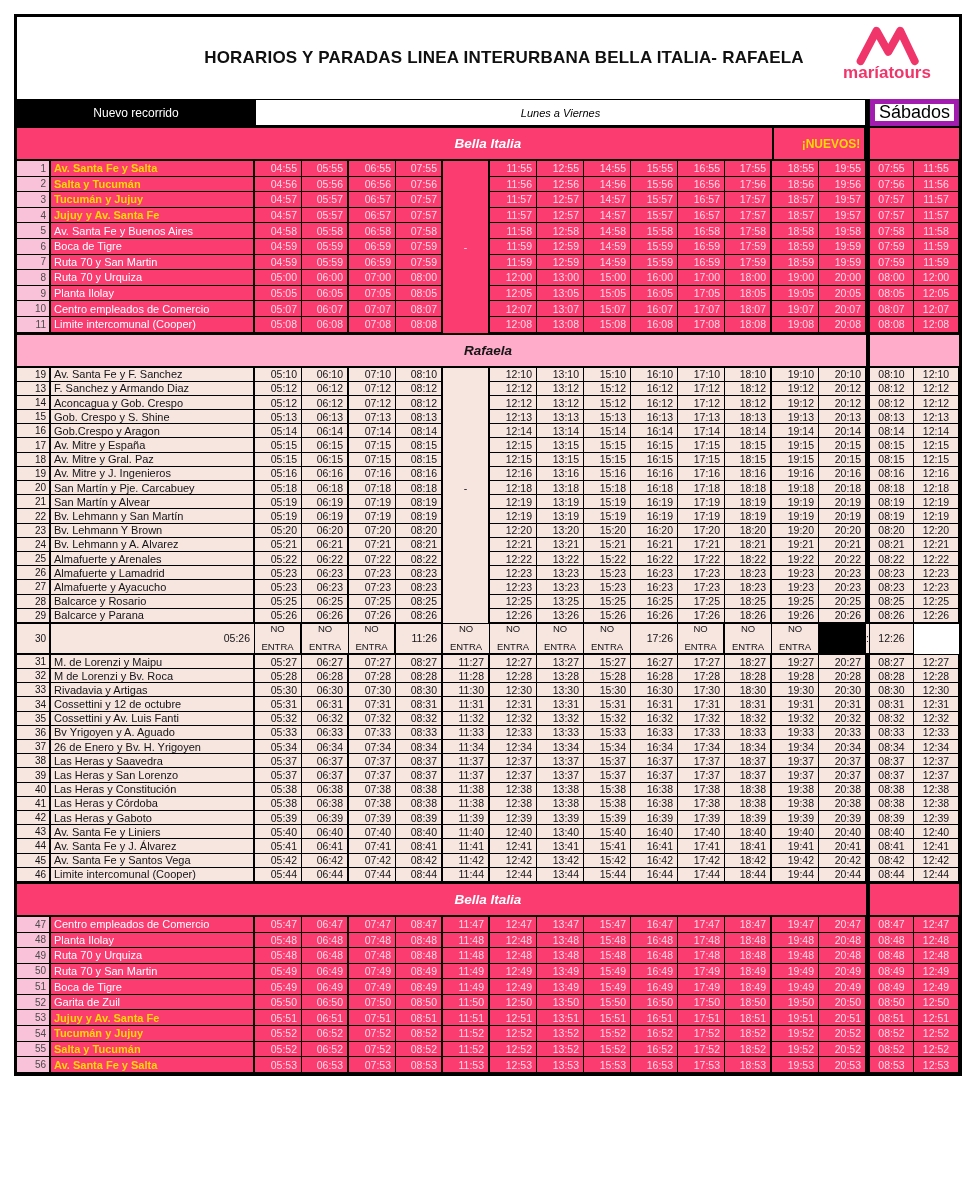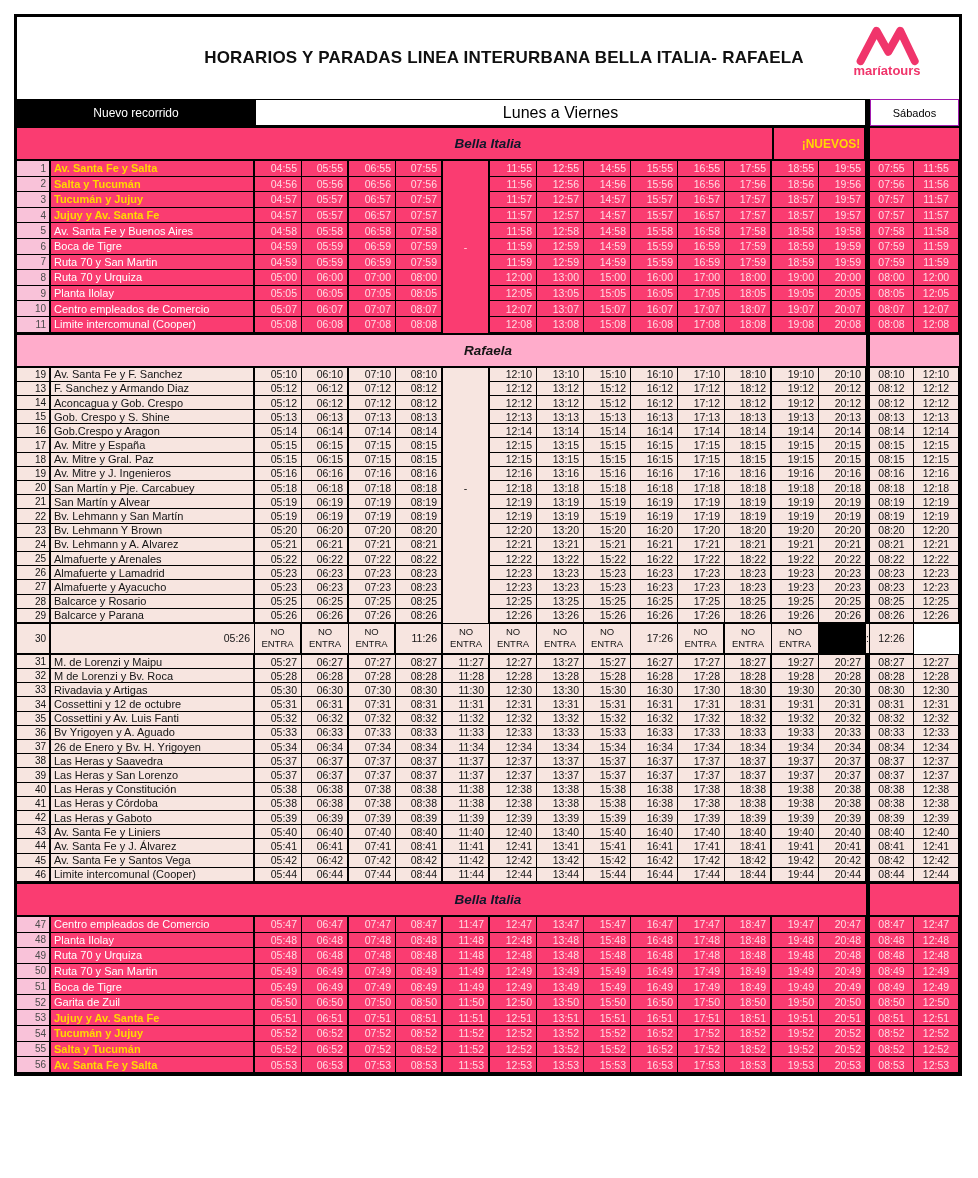--- a/index.html
+++ b/index.html
@@ -13,37 +13,37 @@
        font-family:"Liberation Sans",sans-serif;color:#111;}
   .sheet{position:absolute;left:14px;top:14px;width:948px;border:3px solid #000;background:#fff;}
 
   
   .titlebar{height:82px;position:relative;background:#fff;}
   .title{position:absolute;inset:0;display:flex;align-items:center;justify-content:center;
          font-size:17px;font-weight:700;letter-spacing:.2px;color:#101010;padding-left:32px;}
   .logo{position:absolute;right:14px;top:5px;width:116px;text-align:center;}
   .logo svg{display:block;margin:0 auto;}
   .logo .m-path{stroke:var(--brand);}
-  .brand{color:var(--brand);font-weight:700;font-size:13px;margin-top:-3px;}
+  .brand{color:var(--brand);font-weight:700;font-size:17px;margin-top:-3px;}
 
   
   .daybar{height:27px;background:#000;display:flex;align-items:stretch;}
   .nuevo{width:238px;color:#fff;display:flex;align-items:center;justify-content:center;font-size:12px;}
-  .lunes{flex:1;background:#fff;border:1px solid #000;display:flex;align-items:center;justify-content:center;font-size:16px;color:#000;}
+  .lunes{flex:1;background:#fff;border:1px solid #000;display:flex;align-items:center;justify-content:center;font-size:11px;color:#000;font-style:italic;}
   .gapstrip{width:4px;background:#000;}
-  .sab{width:89px;background:#fff;border:1px solid #a21caf;display:flex;align-items:center;justify-content:center;font-size:11px;color:#000;}
+  .sab{width:89px;background:#fff;border:5px solid #a21caf;display:flex;align-items:center;justify-content:center;font-size:18px;color:#000;}
 
   
   .band{display:grid;grid-template-columns:var(--cols);height:35px;
         border-top:2px solid #000;border-bottom:2px solid #000;}
   .band.hot{background:var(--hot);}
   .band.soft{background:var(--soft);}
   .band-label{grid-row:1;grid-column:1/-1;display:flex;align-items:center;justify-content:center;
               font-weight:700;font-style:italic;font-size:13.5px;}
-  .band.hot .band-label{color:#0f172a;}
+  .band.hot .band-label{color:#ffffff;}
   .band.soft .band-label{color:#151515;}
   .nuevos{grid-row:1;grid-column:14/16;border-left:2px solid #000;border-right:2px solid #000;
           display:flex;align-items:center;justify-content:center;color:var(--yellow);
           font-weight:700;font-size:12px;font-style:normal;padding-left:24px;}
   .bdiv{grid-row:1;grid-column:16/17;background:#000;}
 
   
   .row{display:grid;grid-template-columns:var(--cols);}
   .row.hot{height:15.6px;}
   .row.light{height:14.2px;}
@@ -56,21 +56,21 @@
             color:#3b3b3b;font-size:10px;border-right:2px solid #000;}
   .row.hot .num{background:var(--numcol);color:#4a4a4a;}
   .name{padding-left:3px;font-size:11px;border-right:2px solid #000;white-space:nowrap;}
   .row.hot .name{color:#fff;}
   .name.hl{color:var(--yellow) !important;font-weight:700;}
   .name.b{font-weight:700;}
   .t{justify-content:flex-end;padding-right:4px;}
   .t1,.t3,.t4,.t10{border-right-width:2px;}
   .sat{justify-content:center;padding:0;}
   .gap{border-bottom:0;justify-content:center;padding:0;}
-  .noe{font-size:9.5px;line-height:12px;justify-content:center;text-align:center;padding:0 2px;
+  .noe{font-size:9.5px;line-height:18px;justify-content:center;text-align:center;padding:0 2px;
        white-space:normal;word-break:normal;}
   .sep{background:#000;}
 </style>
 </head>
 <body>
 
 <div class="sheet">
   <div class="titlebar">
     <div class="title">HORARIOS Y PARADAS LINEA INTERURBANA BELLA ITALIA- RAFAELA</div>
     <div class="logo">

